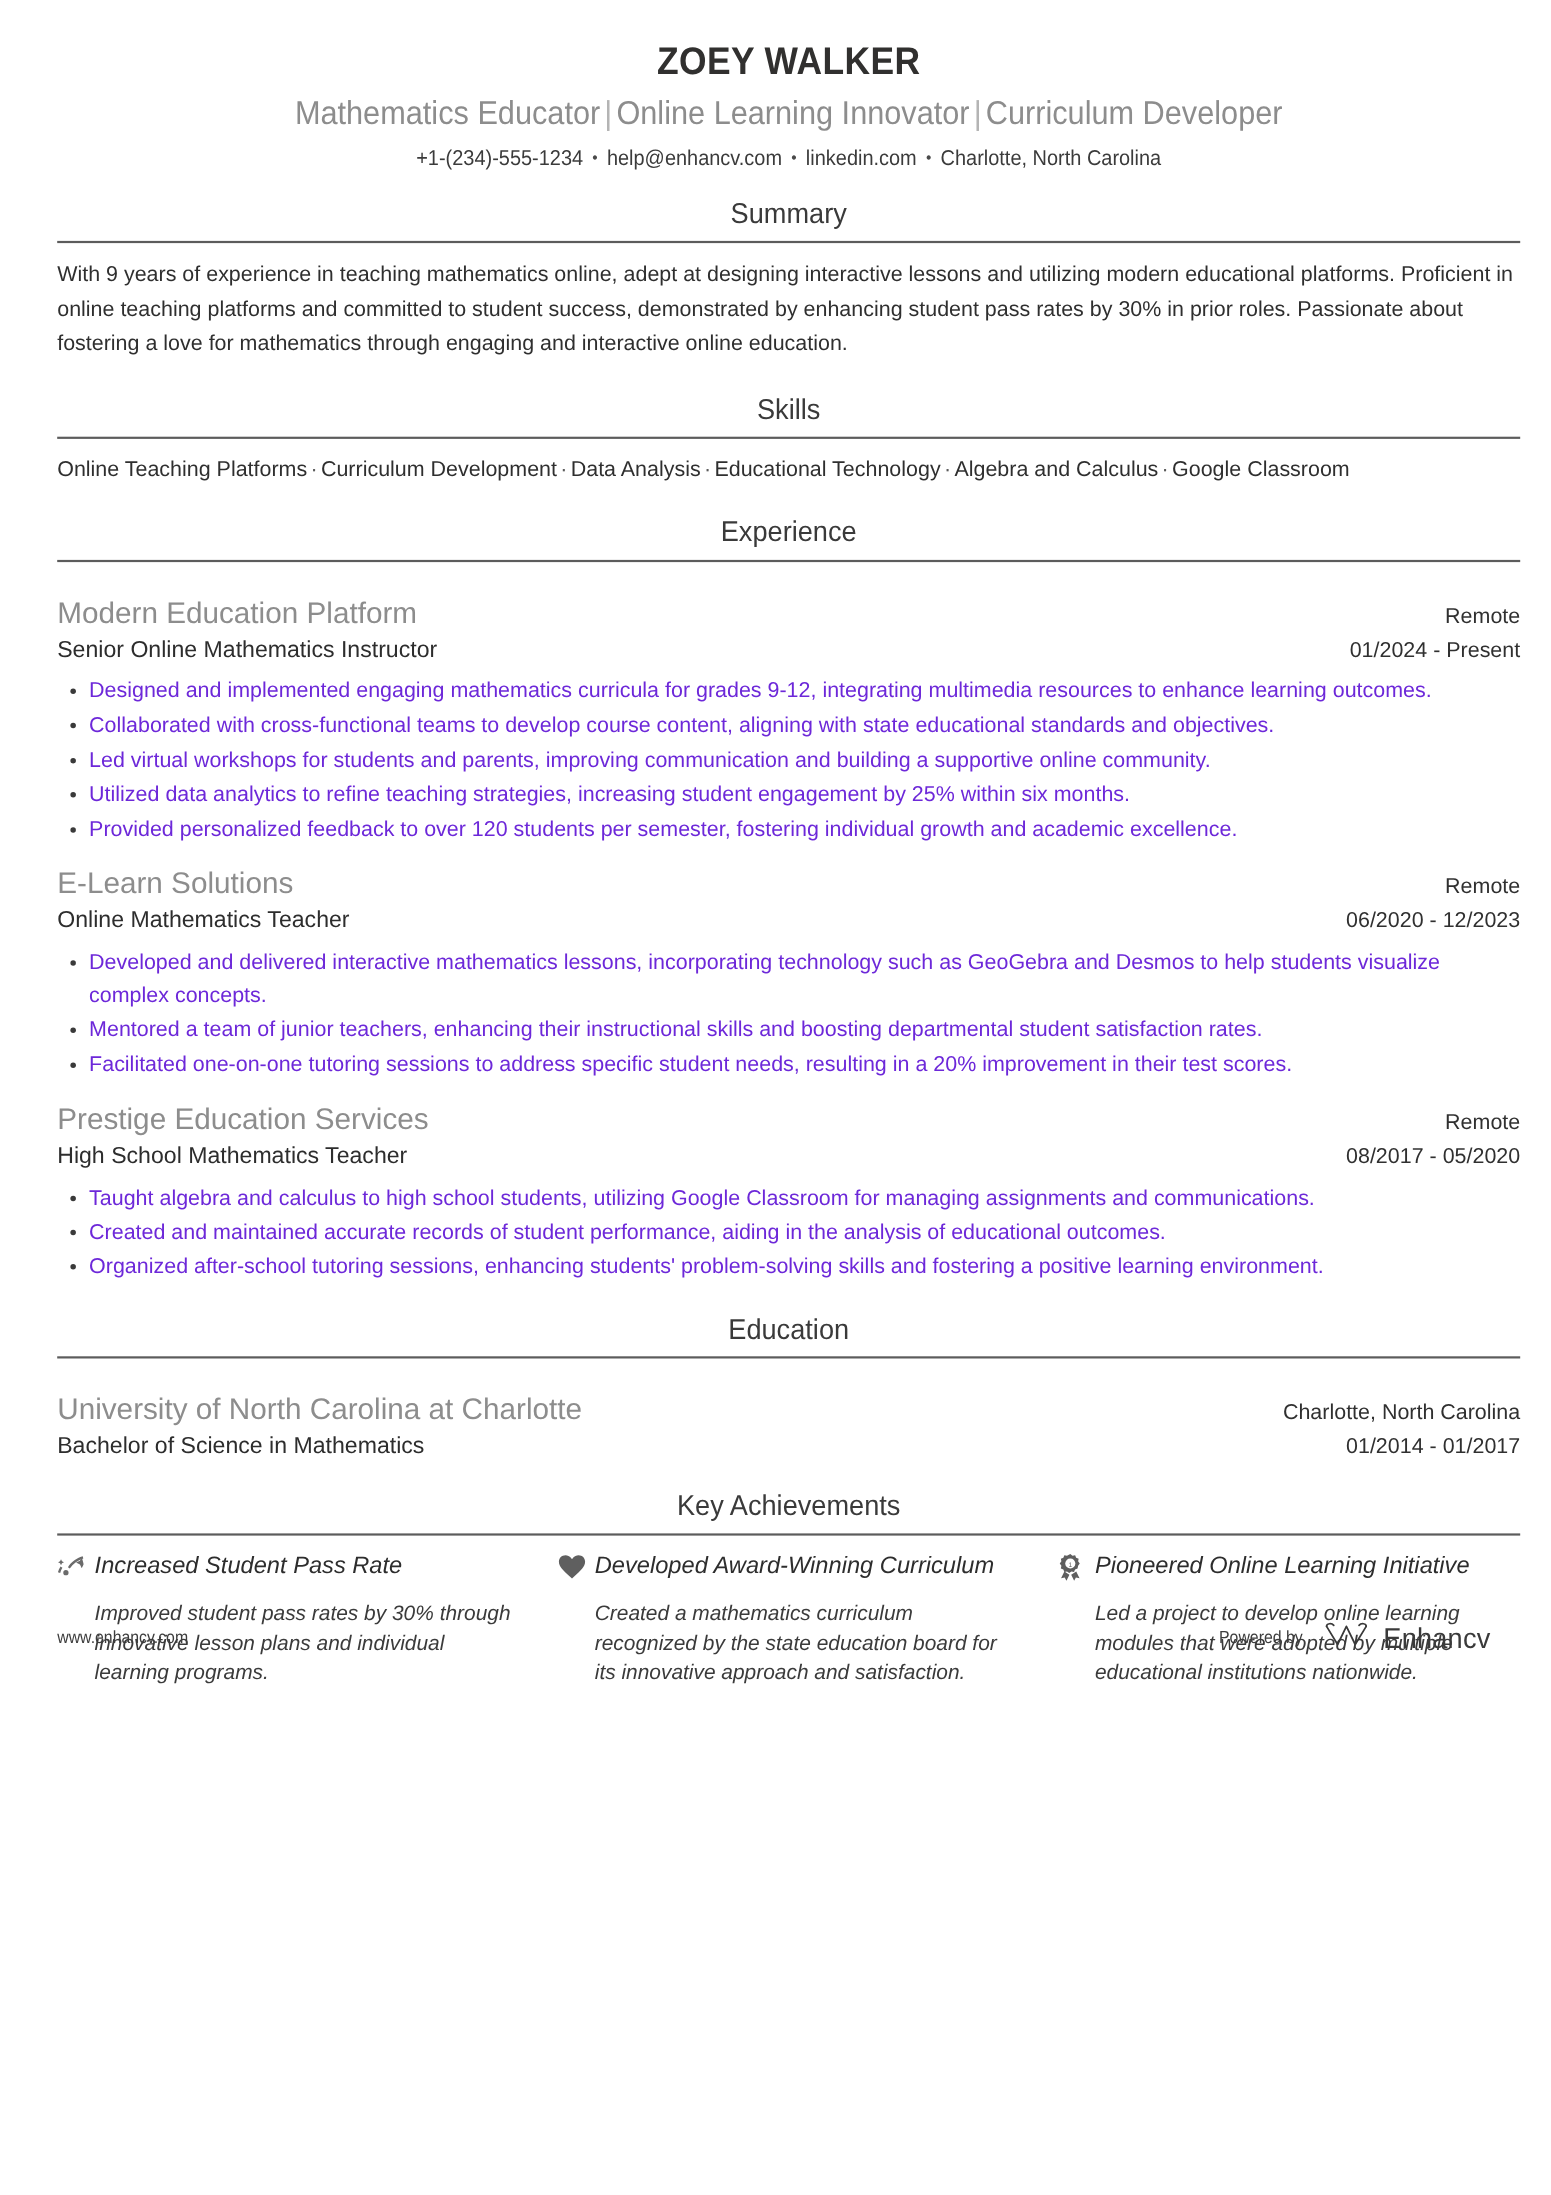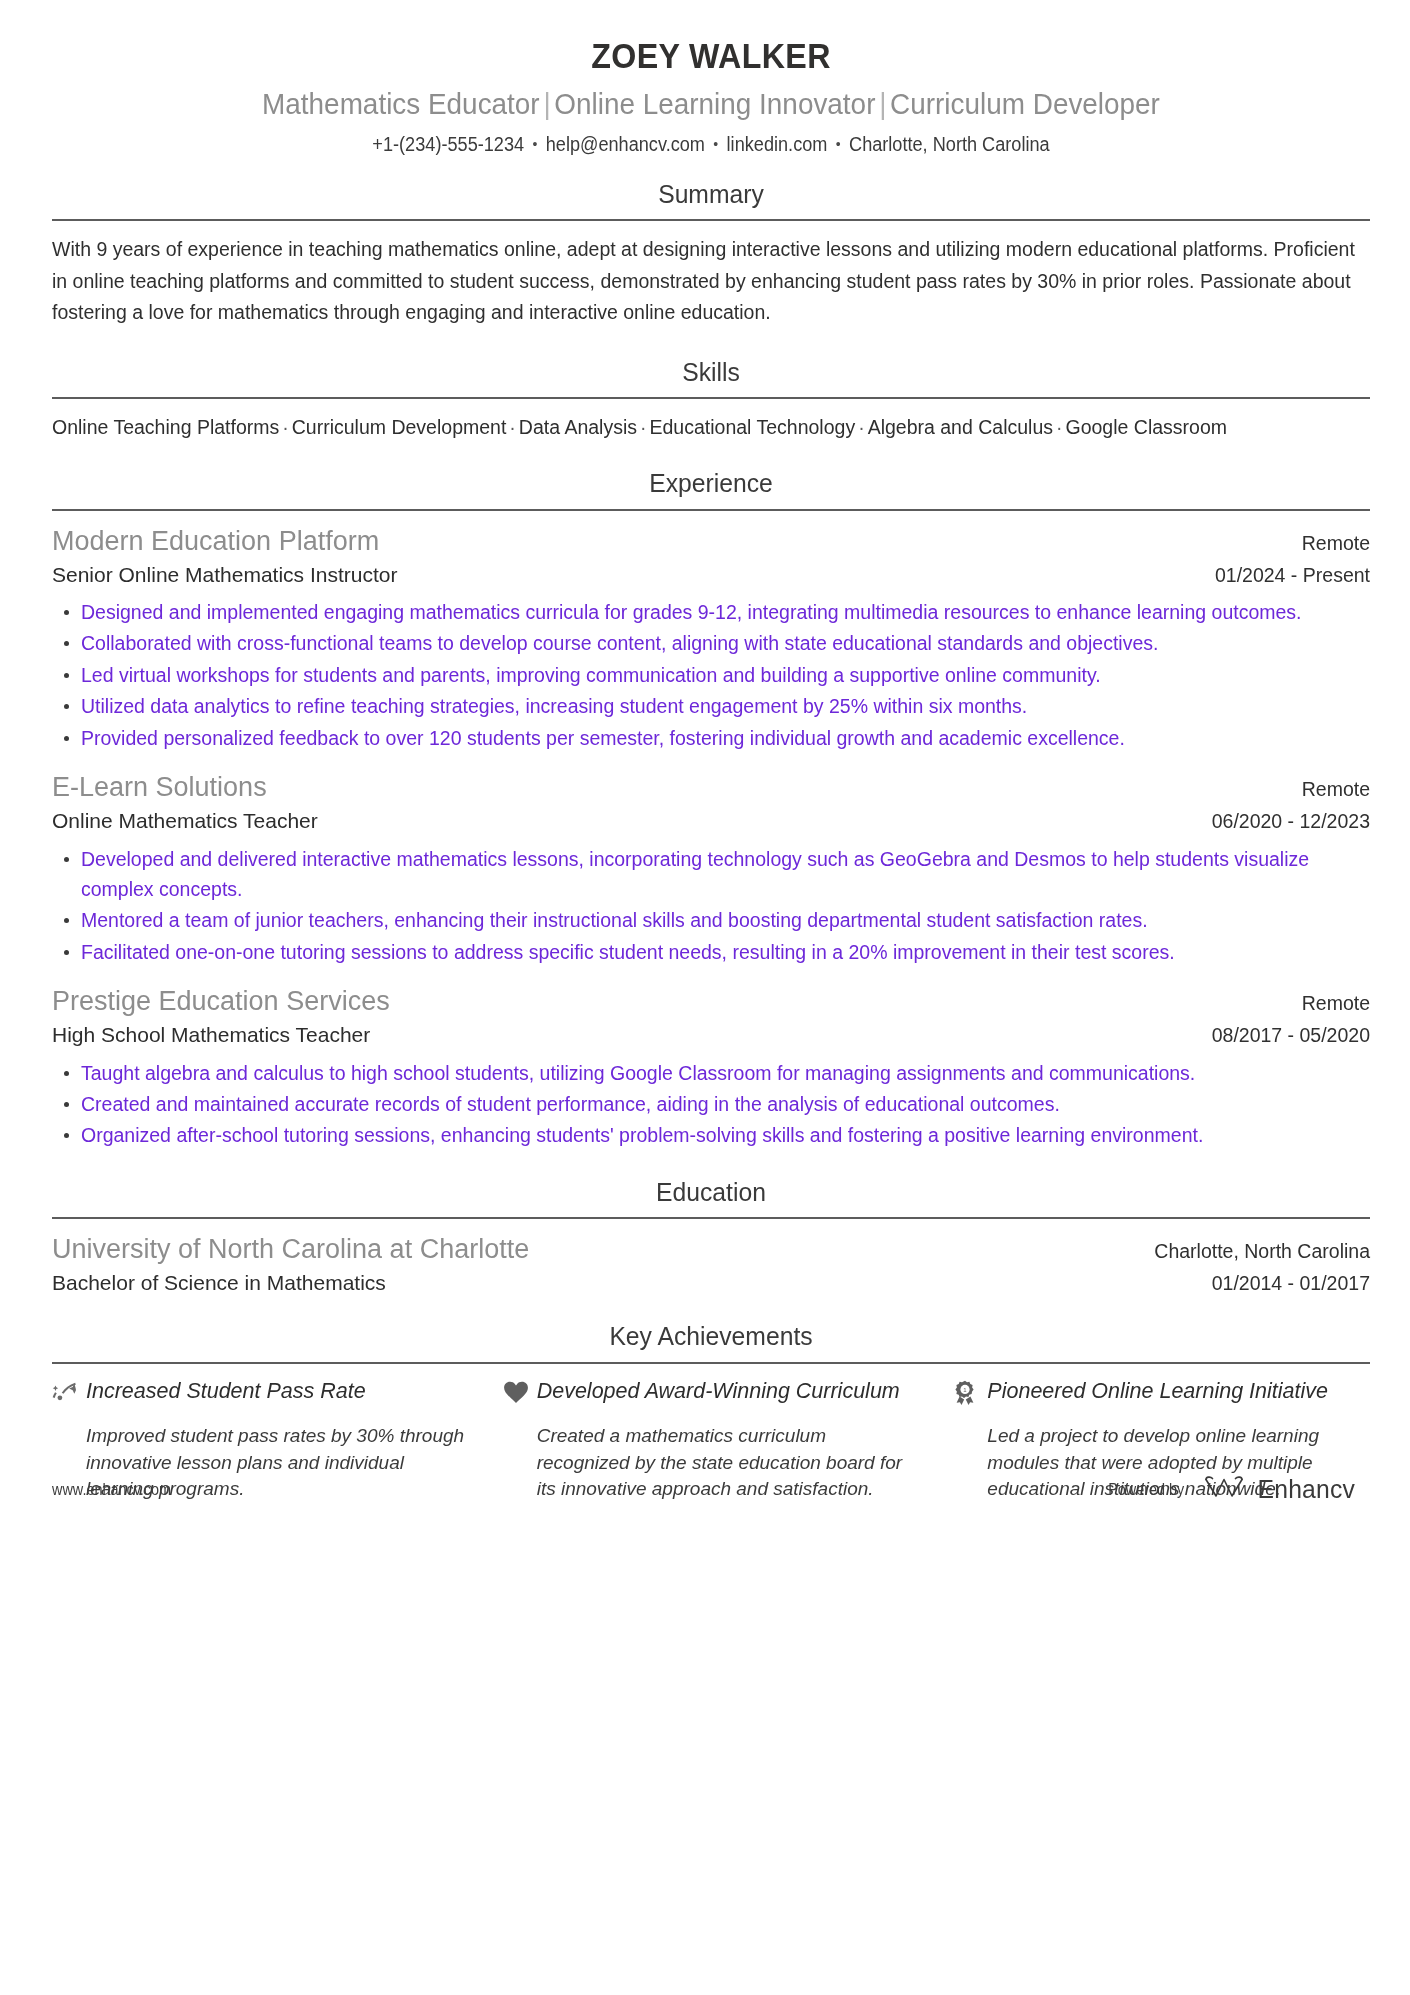--- a/index.html
+++ b/index.html
@@ -11,21 +11,21 @@
     font-family: "Liberation Sans", sans-serif;
     color: #2e2e2e;
     -webkit-font-smoothing: antialiased;
   }
   .page {
     position: relative;
     width: 1410px;
     height: 1549px;
     background: #fff;
     box-sizing: border-box;
-    padding: 34px 40px 0 52px;
+    padding: 34px 28px 0 52px;
     overflow: hidden;
   }
 
   
   .resume-header { text-align: center; }
   .full-name {
     font-family: "Liberation Sans Narrow", "Liberation Sans", sans-serif;
     font-size: 35px;
     font-weight: bold;
     letter-spacing: 0.4px;
@@ -88,21 +88,21 @@
 
   
   .skills-text {
     font-size: 19.5px;
     line-height: 1.55;
     color: #2f2f2f;
   }
   .skills-text .skill-sep { color: #5a5a5a; padding: 0 3px; }
 
   
-  .entry { margin-bottom: 4px; }
+  .entry { margin-bottom: 4px; margin-top: 16px; }
   .entry + .entry { margin-top: 17px; }
   .entry-head {
     display: flex;
     justify-content: space-between;
     align-items: baseline;
   }
   .entry-org {
     font-size: 27px;
     color: #8d8d8d;
     font-weight: 400;

